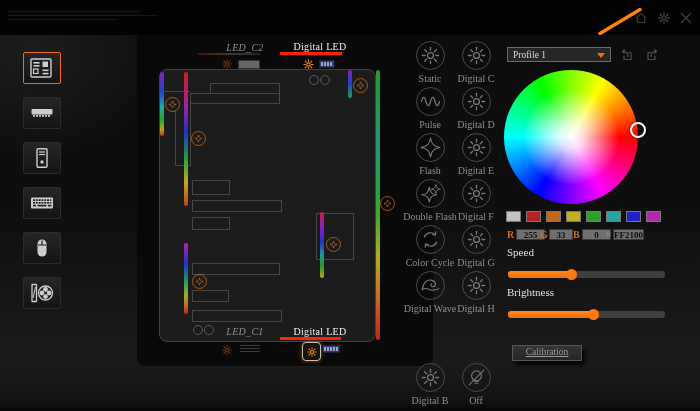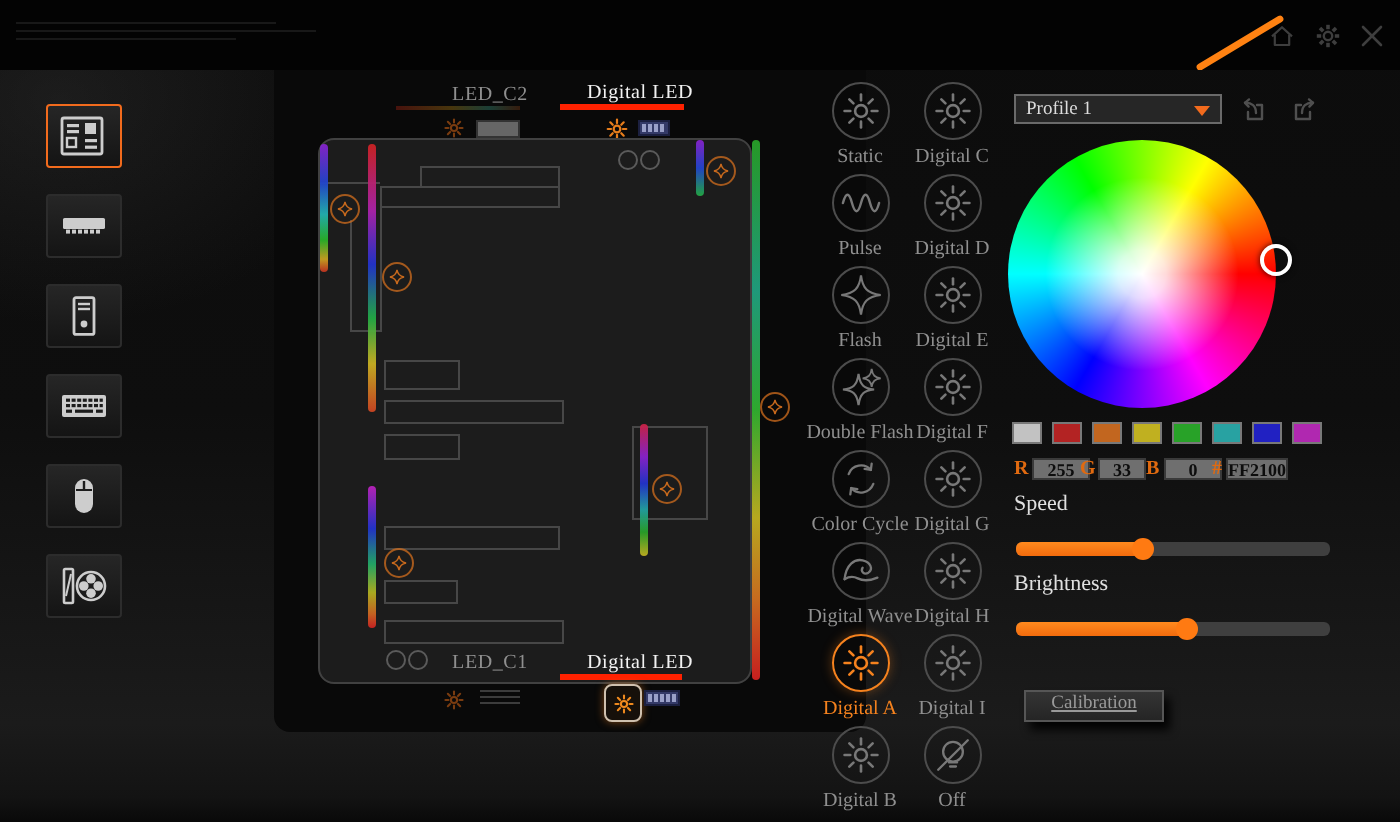--- a/index.html
+++ b/index.html
@@ -28,21 +28,21 @@
   .strip{position:absolute;width:4px;border-radius:2px;opacity:.95;}
   .s1{left:160px;top:72px;height:64px;background:linear-gradient(180deg,#8822cc,#2244cc 30%,#22b0b0 55%,#28b028 75%,#c8a020 90%,#c03020);}
   .s2{left:184px;top:72px;height:134px;background:linear-gradient(180deg,#cc2222,#aa22aa 25%,#2233cc 45%,#22aa44 65%,#c8b022 82%,#cc4422);}
   .s3{left:184px;top:243px;height:71px;background:linear-gradient(180deg,#bb22bb,#2233cc 30%,#22aa66 55%,#b0b020 75%,#cc6622 90%,#cc2222);}
   .s4{left:348px;top:70px;height:28px;background:linear-gradient(180deg,#8822cc,#2244cc 50%,#22aa44);}
   .s5{left:376px;top:70px;height:270px;background:linear-gradient(180deg,#28a028,#20a080 28%,#30b030 50%,#c0b020 70%,#d07020 85%,#d02020);}
   .s6{left:320px;top:212px;height:66px;background:linear-gradient(180deg,#cc2244,#8822cc 25%,#2233cc 45%,#22a0a0 65%,#28a028 82%,#c0b020);}
   .badge{position:absolute;width:13px;height:13px;border:1px solid rgba(210,110,30,.75);border-radius:50%;
     display:flex;align-items:center;justify-content:center;color:#c96a1d;}
   .hdr-label{position:absolute;width:90px;text-align:center;font-size:10px;letter-spacing:.3px;}
-  .hdr-gray{color:#8f8f8f;}
+  .hdr-gray{color:#8f8f8f;font-style:italic;}
   .hdr-white{color:#f2f2f2;}
   .redline{position:absolute;height:3px;background:#ff2100;}
   .dimline{position:absolute;height:2px;opacity:.55;background:linear-gradient(90deg,#7a1a10,#7a5a10 45%,#2a6a5a 75%,#5a2a10);}
   .conn-gray{position:absolute;width:20px;height:7px;background:#666;border:1px solid #333;}
   .conn-navy{position:absolute;height:8px;background:#343a68;border:1px solid #1c2040;display:flex;align-items:center;gap:1px;padding:0 1px;box-sizing:border-box;}
   .pin{width:2px;height:4px;background:#9aa0c8;}
   .faintlines span{display:block;width:20px;height:1px;background:#3c3c3c;margin:2px 0;}
   .sun-chip{position:absolute;color:#e87e1c;}
   .sun-chip.dim{color:#7a3c10;}
   .sel-box{position:absolute;width:17px;height:17px;border:1.5px solid #cfc0ae;border-radius:4px;background:#16100a;
@@ -493,36 +493,20 @@
     <span class="fx-label">Digital Wave</span>
   </div>
   <div class="fx" style="left:438px;top:271px;">
     <span class="fx-circle">
         <svg width="23" height="23" viewBox="0 0 28 28">
           <use href="#sym-sun"></use>
         </svg>
       </span>
     <span class="fx-label">Digital H</span>
   </div>
-  <div class="fx selected" style="left:392px;top:317px;">
-    <span class="fx-circle">
-        <svg width="23" height="23" viewBox="0 0 28 28">
-          <use href="#sym-sun"></use>
-        </svg>
-      </span>
-    <span class="fx-label">Digital A</span>
-  </div>
-  <div class="fx" style="left:438px;top:317px;">
-    <span class="fx-circle">
-        <svg width="23" height="23" viewBox="0 0 28 28">
-          <use href="#sym-sun"></use>
-        </svg>
-      </span>
-    <span class="fx-label">Digital I</span>
-  </div>
   <div class="fx" style="left:392px;top:363px;">
     <span class="fx-circle">
         <svg width="23" height="23" viewBox="0 0 28 28">
           <use href="#sym-sun"></use>
         </svg>
       </span>
     <span class="fx-label">Digital B</span>
   </div>
   <div class="fx" style="left:438px;top:363px;">
     <span class="fx-circle">

